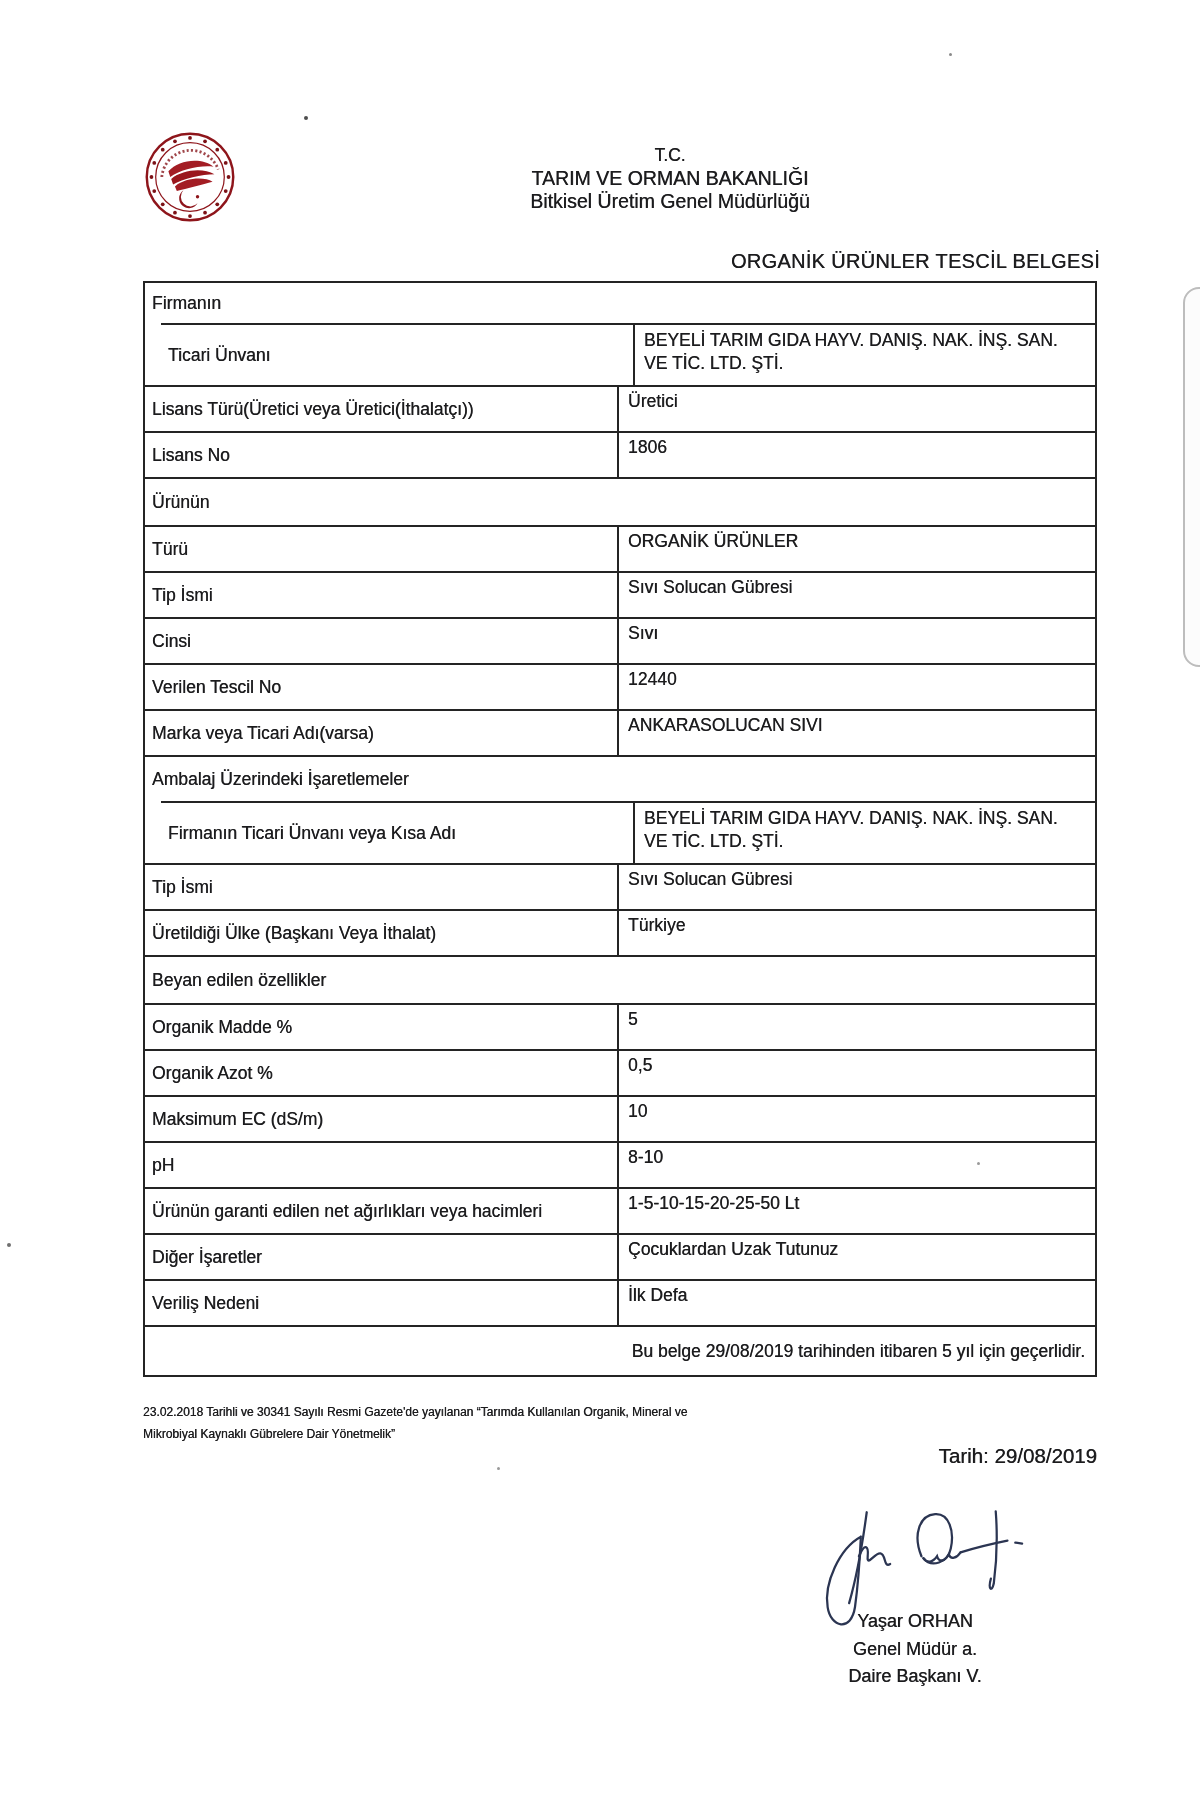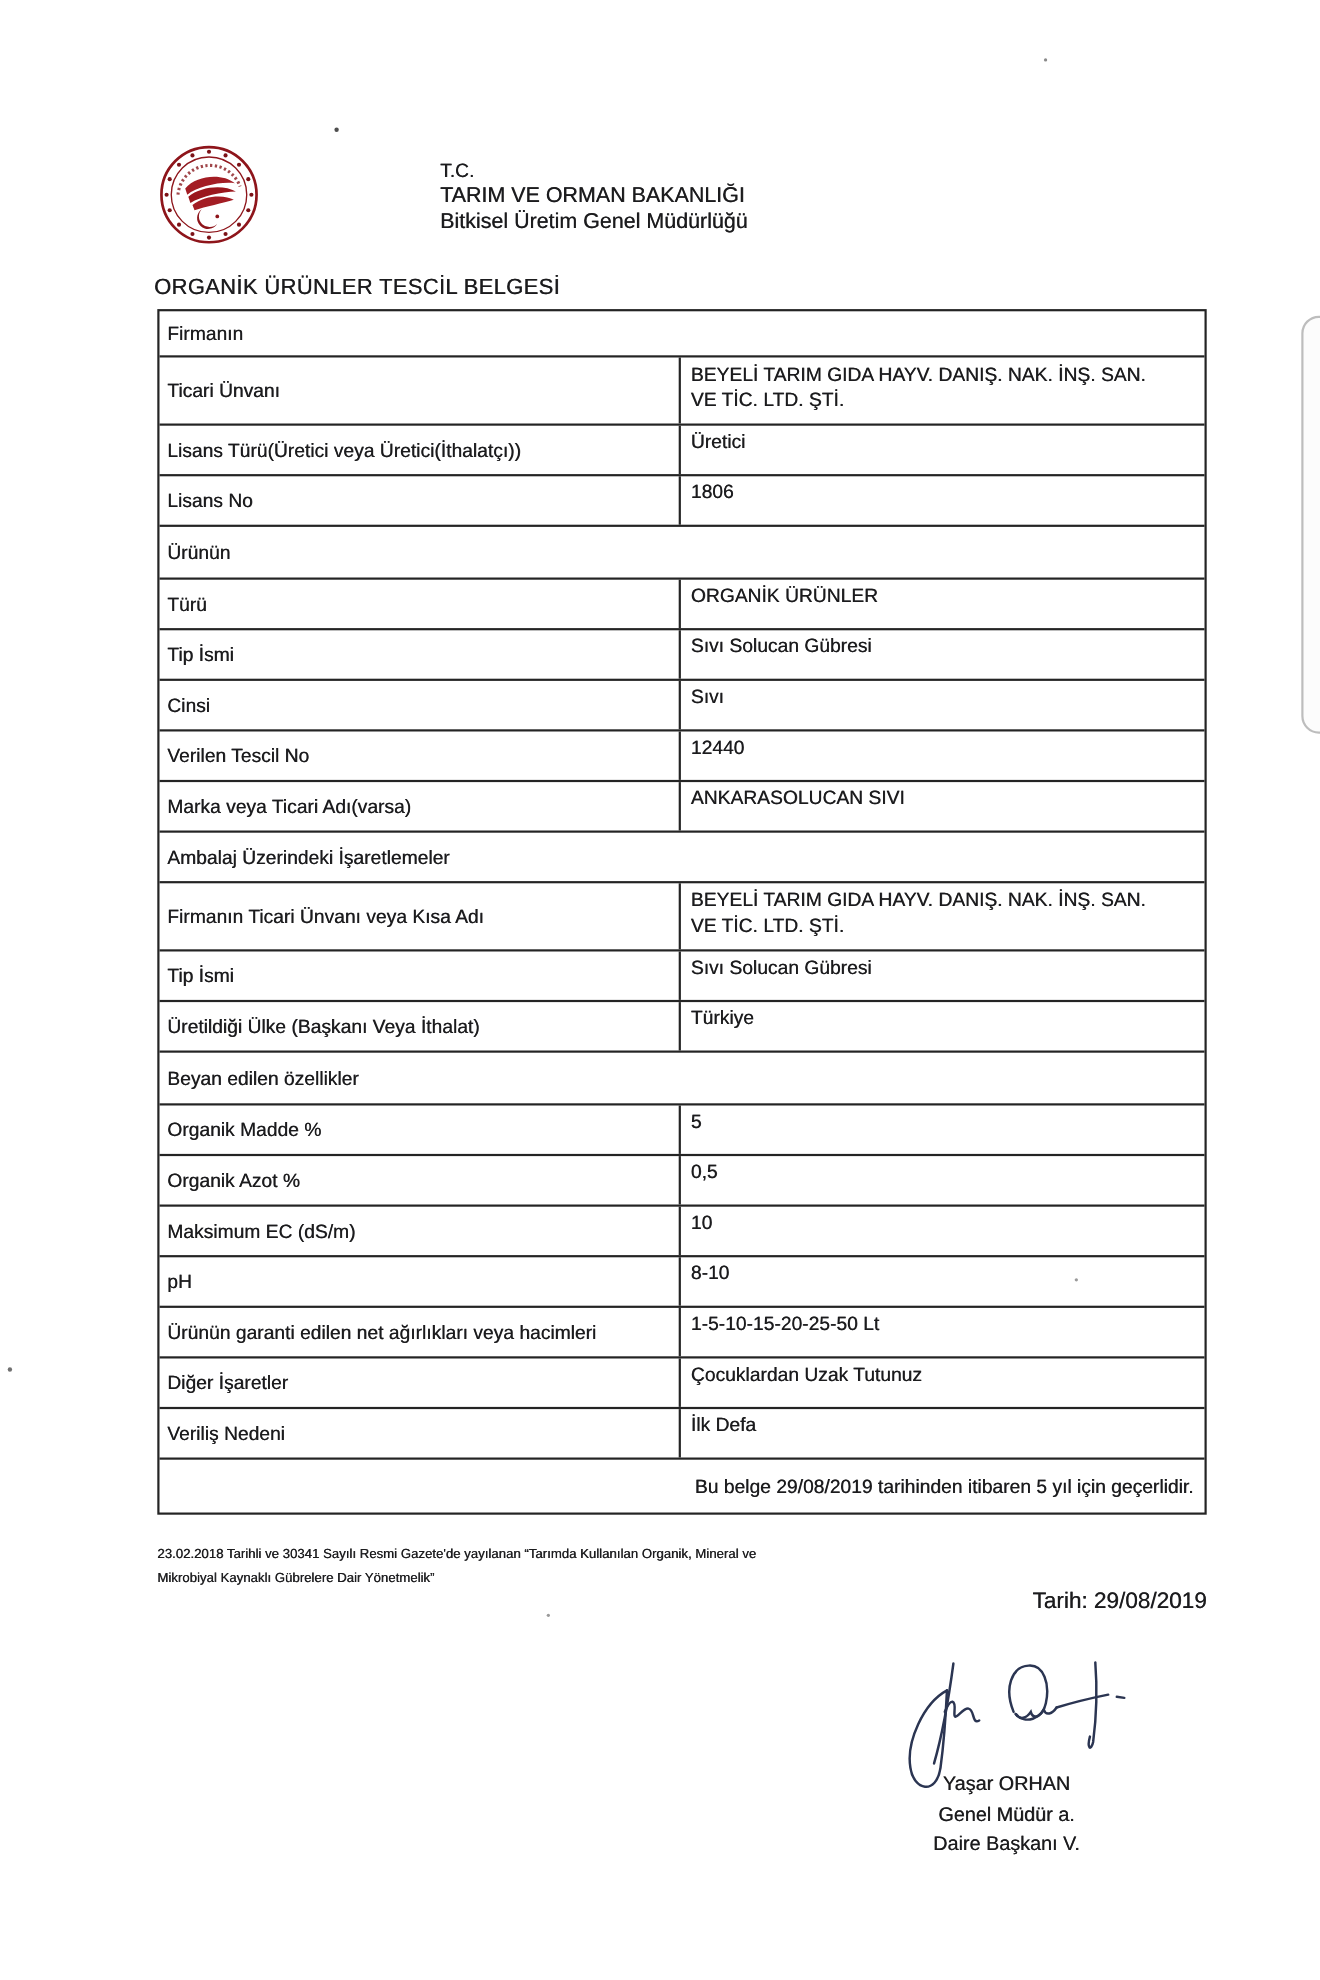--- a/index.html
+++ b/index.html
@@ -17,41 +17,41 @@
     overflow:hidden;
     font-family:"Liberation Sans", sans-serif;
     color:var(--ink);
   }
   .scantext{ text-shadow:0.35px 0 0 rgba(27,27,29,.85); }
 
   
   .emblem{ position:absolute; left:143px; top:130px; width:94px; height:94px; }
   .hdr{
     position:absolute; left:400px; top:144px; width:540px;
-    line-height:23px;
+    text-align:center; line-height:23px;
   }
   .hdr .l1{ font-size:17.5px; }
   .hdr .l2, .hdr .l3{ font-size:19.5px; }
 
   .doc-title{
     position:absolute; left:140px; top:250px; width:960px;
-    text-align:left; font-size:20px; letter-spacing:.3px;
+    text-align:right; font-size:20px; letter-spacing:.3px;
   }
 
   
   .cert-table{
     position:absolute; left:143px; top:281px; width:954px;
     border:2px solid var(--line);
     background:#fff;
   }
   .row{ min-height:46px; border-top:2px solid var(--line); font-size:17.5px; }
   .row:first-child{ border-top:none; }
   .row-first{ min-height:40px; }
   .row-s48{ min-height:48px; }
-  .row-tall{ min-height:62px; }
+  .row-tall{ min-height:62px;margin-left:16px; }
   .row-last{ min-height:50px;justify-content:flex-end; }
   .row-section{ display:flex; align-items:center; padding:4px 10px 4px 7px; }
   .row-field{ display:grid; grid-template-columns:474px 1fr; }
   .cell-label{
     border-right:2px solid var(--line);
     display:flex; align-items:center;
     padding:4px 8px 4px 7px;
   }
   .cell-value{ display:flex; align-items:flex-start; padding:4px 8px 4px 9px; }
   .row-tall .cell-value > span{ display:block; max-width:420px; line-height:23px; }

